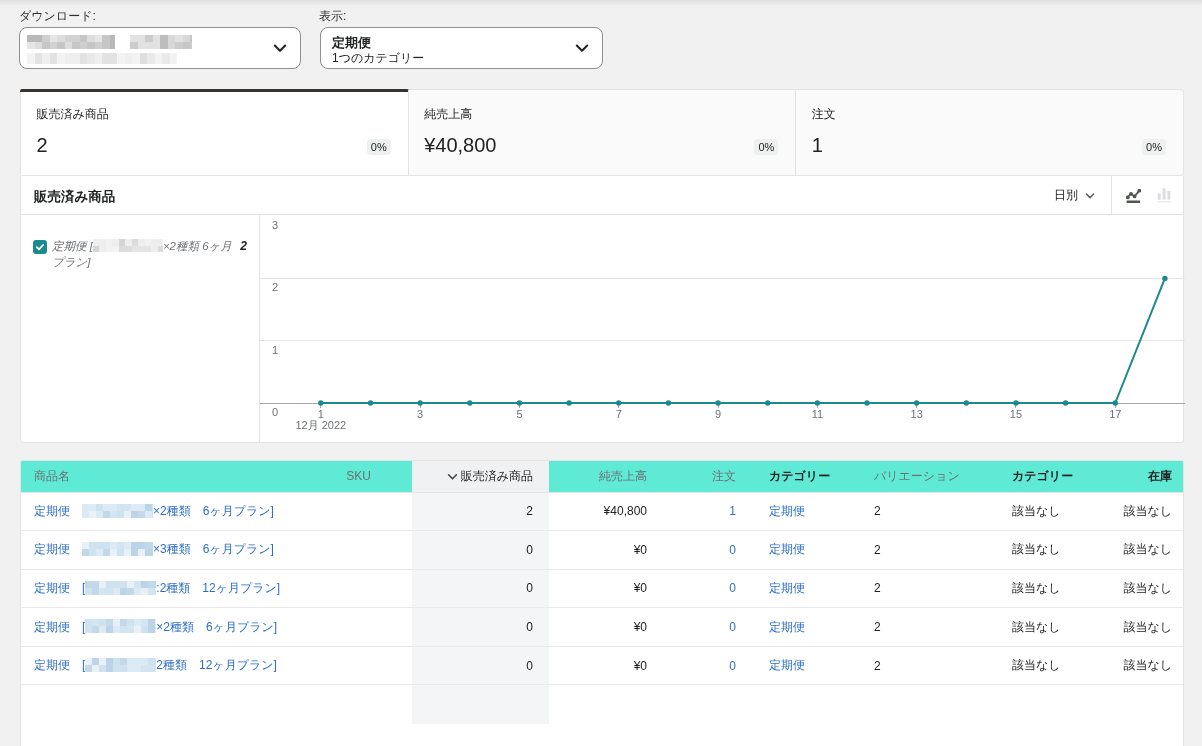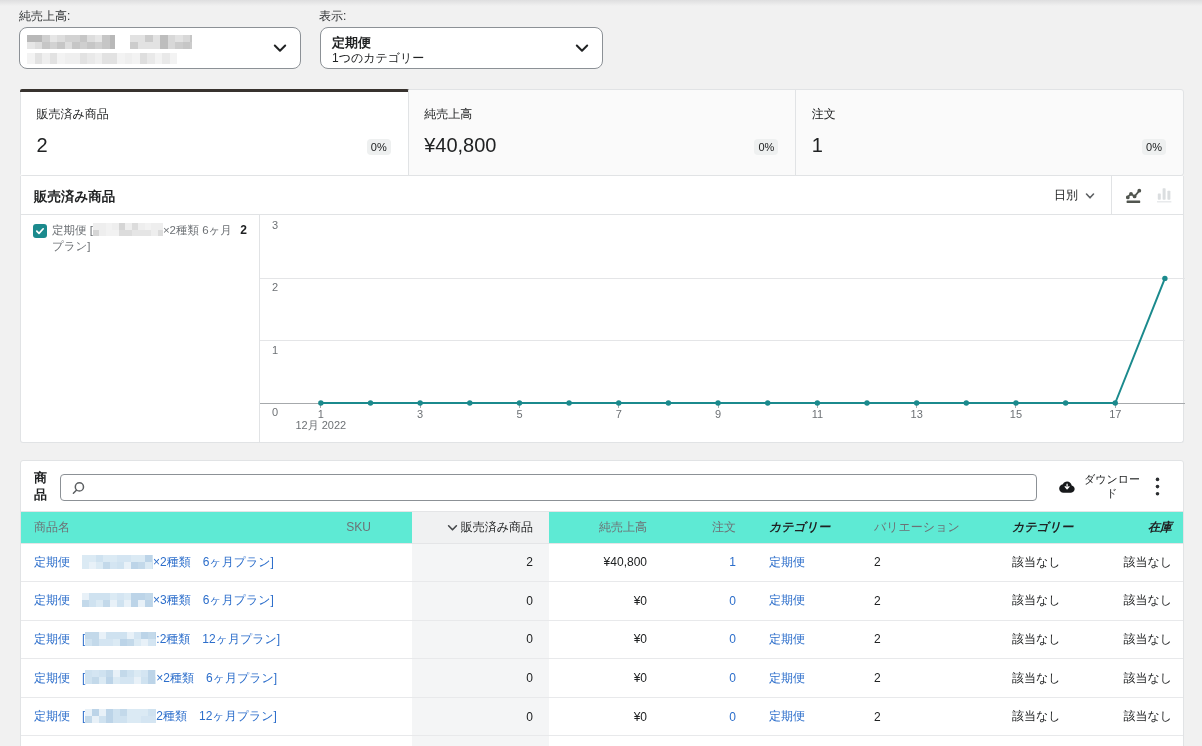--- a/index.html
+++ b/index.html
@@ -42,21 +42,21 @@
 .chart-title { position:absolute; left:13px; top:12px; font-size:13.5px; font-weight:bold; color:#202223; }
 .granularity { position:absolute; right:88px; top:0; height:39px; display:flex; align-items:center;
   gap:7px; font-size:12px; color:#202223; cursor:pointer; }
 .head-divider { position:absolute; right:71px; top:0; width:1px; height:39px; background:#e1e3e5; }
 .charttype-btn { position:absolute; top:7px; width:24px; height:24px; display:flex;
   align-items:center; justify-content:center; }
 .charttype-line { right:37px; }
 .charttype-bar { right:7px; }
 .chart-body { position:absolute; left:0; top:39px; bottom:0; right:0; }
 .legend-col { position:absolute; left:0; top:0; bottom:0; width:239px; border-right:1px solid #e1e3e5; }
-.legend-item { position:absolute; left:12px; top:8px; width:215px; }
+.legend-item { position:absolute; left:12px; top:24px; width:215px;font-style:italic; }
 .legend-check { position:absolute; left:0; top:1px; width:14px; height:14px; background:#1b8a8d;
   border-radius:3px; display:flex; align-items:center; justify-content:center; }
 .legend-text { display:block; margin-left:19px; width:190px; font-size:11.5px; line-height:15.5px; color:#6d7175; }
 .legend-line2 { display:block; }
 .legend-value { position:absolute; right:1px; top:0; font-size:12px; font-weight:bold; color:#202223; line-height:14px; }
 .plot { position:absolute; left:239px; top:0; right:0; bottom:0; }
 
 
 .table-card { position:absolute; left:20px; top:460px; width:1164px; height:300px;
   background:#fff; border:1px solid #e1e3e5; border-radius:3px 3px 0 0; }
@@ -72,21 +72,21 @@
   color:#202223; text-align:center; }
 .kebab-btn { position:absolute; right:16px; top:9px; width:20px; height:33px;
   display:flex; align-items:center; justify-content:center; cursor:pointer; }
 
 table.data { width:100%; border-collapse:collapse; table-layout:fixed; }
 table.data th, table.data td { font-weight:normal; font-size:12px; padding:0 16px;
   white-space:nowrap; overflow:hidden; }
 table.data thead th { height:31px; background:#5eead4; color:#6d7175; text-align:left;
   border-bottom:1px solid #e4e5e7; }
 table.data thead th.sorted { background:#f0f1f2; color:#202223; }
-table.data thead th.strong { color:#202223; font-weight:bold;font-style:italic; }
+table.data thead th.strong { color:#202223; font-weight:bold; }
 table.data td { height:38.6px; border-bottom:1px solid #e8e9eb; color:#202223; }
 table.data .num { text-align:right; }
 table.data th:last-child, table.data td:last-child { padding-right:11px; }
 table.data th:nth-child(6), table.data td:nth-child(6) { padding-left:17px; }
 table.data td.sortedcol { background:#f4f5f6; }
 table.data a { color:#2c6ecb; text-decoration:none;text-align:center; }
 .c-product { padding-left:13px !important; }
 tr.stub td { border-bottom:none; }
 
 
@@ -94,21 +94,21 @@
 .mosaic i { display:inline-block; }
 svg { display:block; }
 .axis-text { font-size:11px; fill:#6d7175; }
 </style>
 </head>
 <body>
 
 <div class="top-shade"></div>
 
 <div>
-  <div class="filter-label" style="left:19px;">純売上高:</div>
+  <div class="filter-label" style="left:19px;">ダウンロード:</div>
   <div class="select-box" style="left:19px; width:282px;">
     <span class="mosaic" id="mosaic-date1" style="position: absolute; left: 7px; top: 7px; width: 88px; height: 14px;">
         <span style="display:block;height:7px;font-size:0;"><i style="width:7.5px;height:7px;background:#b8b8b8"></i><i style="width:7.5px;height:7px;background:#b8b8b8"></i><i style="width:7.5px;height:7px;background:#cfcfcf"></i><i style="width:7.5px;height:7px;background:#e6e6e6"></i><i style="width:7.5px;height:7px;background:#dddddd"></i><i style="width:7.5px;height:7px;background:#d2d2d2"></i><i style="width:7.5px;height:7px;background:#d2d2d2"></i><i style="width:7.5px;height:7px;background:#c6c6c6"></i><i style="width:7.5px;height:7px;background:#dddddd"></i><i style="width:7.5px;height:7px;background:#e6e6e6"></i><i style="width:7.5px;height:7px;background:#c6c6c6"></i><i style="width:5.5px;height:7px;background:#b8b8b8"></i></span>
         <span style="display:block;height:7px;font-size:0;"><i style="width:7.5px;height:7px;background:#e6e6e6"></i><i style="width:7.5px;height:7px;background:#dddddd"></i><i style="width:7.5px;height:7px;background:#c6c6c6"></i><i style="width:7.5px;height:7px;background:#d2d2d2"></i><i style="width:7.5px;height:7px;background:#c6c6c6"></i><i style="width:7.5px;height:7px;background:#dddddd"></i><i style="width:7.5px;height:7px;background:#c6c6c6"></i><i style="width:7.5px;height:7px;background:#cfcfcf"></i><i style="width:7.5px;height:7px;background:#c6c6c6"></i><i style="width:7.5px;height:7px;background:#cfcfcf"></i><i style="width:7.5px;height:7px;background:#c6c6c6"></i><i style="width:5.5px;height:7px;background:#b8b8b8"></i></span>
       </span>
     <span class="mosaic" id="mosaic-date1b" style="position: absolute; left: 110px; top: 7px; width: 62px; height: 14px;">
         <span style="display:block;height:7px;font-size:0;"><i style="width:7.5px;height:7px;background:#e2e2e2"></i><i style="width:7.5px;height:7px;background:#e2e2e2"></i><i style="width:7.5px;height:7px;background:#cccccc"></i><i style="width:7.5px;height:7px;background:#e2e2e2"></i><i style="width:7.5px;height:7px;background:#bdbdbd"></i><i style="width:7.5px;height:7px;background:#d8d8d8"></i><i style="width:7.5px;height:7px;background:#e2e2e2"></i><i style="width:7.5px;height:7px;background:#d8d8d8"></i><i style="width:2px;height:7px;background:#c6c6c6"></i></span>
         <span style="display:block;height:7px;font-size:0;"><i style="width:7.5px;height:7px;background:#cccccc"></i><i style="width:7.5px;height:7px;background:#e2e2e2"></i><i style="width:7.5px;height:7px;background:#e2e2e2"></i><i style="width:7.5px;height:7px;background:#e2e2e2"></i><i style="width:7.5px;height:7px;background:#bdbdbd"></i><i style="width:7.5px;height:7px;background:#d8d8d8"></i><i style="width:7.5px;height:7px;background:#cccccc"></i><i style="width:7.5px;height:7px;background:#c6c6c6"></i><i style="width:2px;height:7px;background:#cccccc"></i></span>
       </span>
     <span class="mosaic" id="mosaic-date2" style="position: absolute; left: 7px; top: 25px; width: 150px; height: 11px;">
@@ -234,44 +234,20 @@
           <circle cx="755.95" cy="188" r="2.7" fill="#1b8a8d"></circle>
           <circle cx="805.6" cy="188" r="2.7" fill="#1b8a8d"></circle>
           <circle cx="855.25" cy="188" r="2.7" fill="#1b8a8d"></circle>
           <circle cx="904.9" cy="63.400000000000006" r="2.7" fill="#1b8a8d"></circle>
         </svg>
       </div>
   </div>
 </div>
 
 <div class="table-card">
-  <div class="table-toolbar">
-    <div class="tbl-label">商品</div>
-    <div class="search-box">
-      <svg class="search-icon" width="17" height="17" viewBox="0 0 17 17">
-        <circle cx="9.4" cy="6.9" r="4.1" fill="none" stroke="#5c5f62" stroke-width="1.5"></circle>
-        <path d="M6.4 10.2 L3.4 13.2" fill="none" stroke="#5c5f62" stroke-width="1.5" stroke-linecap="round"></path>
-      </svg>
-      <input type="text" style="position: absolute; left: 30px; top: 0px; width: 940px; height: 25px; border: none; outline: none; font-size: 13px; background: transparent;" placeholder="">
-    </div>
-    <div class="download-btn">
-      <svg width="16" height="12" viewBox="0 0 19 14">
-        <path d="M15.1 5.3 C14.7 2.6 12.4 0.6 9.6 0.6 C7.4 0.6 5.5 1.8 4.6 3.7 C2.1 4 0.2 6.1 0.2 8.7 C0.2 11.5 2.5 13.7 5.3 13.7 L14.3 13.7 C16.7 13.7 18.6 11.8 18.6 9.5 C18.6 7.4 17.1 5.7 15.1 5.3 Z" fill="#17191b"></path>
-        <path d="M9.6 3.6 L9.6 8.4 M7.3 6.6 L9.6 9.2 L11.9 6.6" fill="none" stroke="#fff" stroke-width="1.5" stroke-linecap="round" stroke-linejoin="round"></path>
-      </svg>
-      <span class="download-label">ダウンロード</span>
-    </div>
-    <div class="kebab-btn">
-      <svg width="5" height="20" viewBox="0 0 5 20">
-        <circle cx="2.5" cy="2.4" r="1.8" fill="#2b2e31"></circle>
-          <circle cx="2.5" cy="9.6" r="1.8" fill="#2b2e31"></circle>
-          <circle cx="2.5" cy="16.8" r="1.8" fill="#2b2e31"></circle>
-      </svg>
-    </div>
-  </div>
 
   <table class="data">
     <colgroup>
       <col style="width:299px">
         <col style="width:92px">
         <col style="width:137px">
       <col style="width:114px">
         <col style="width:89px">
         <col style="width:106px">
       <col style="width:138px">

